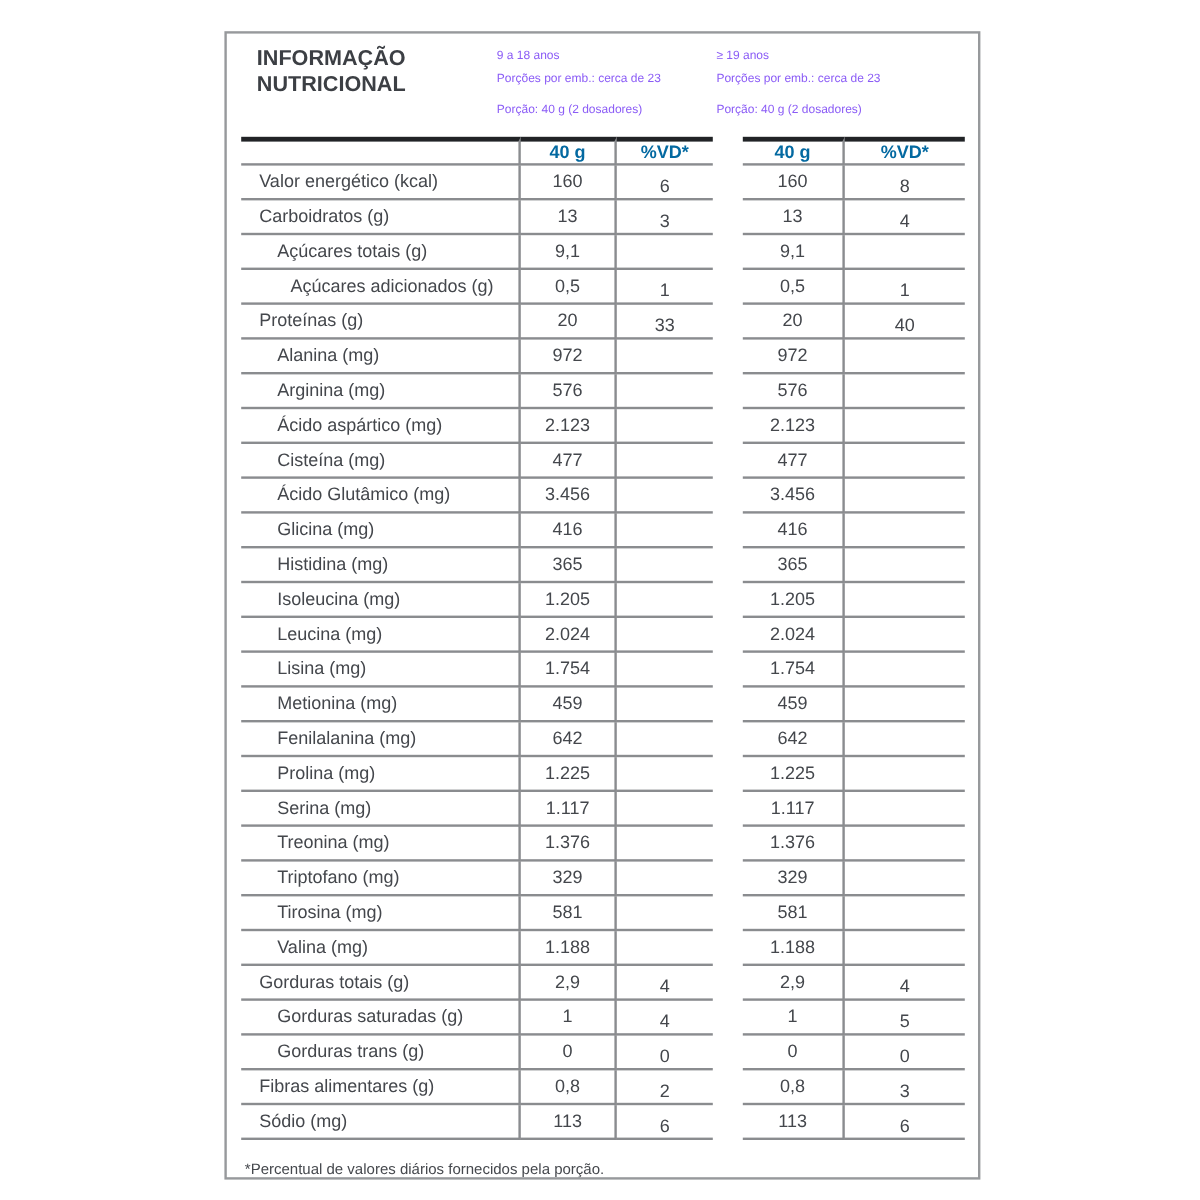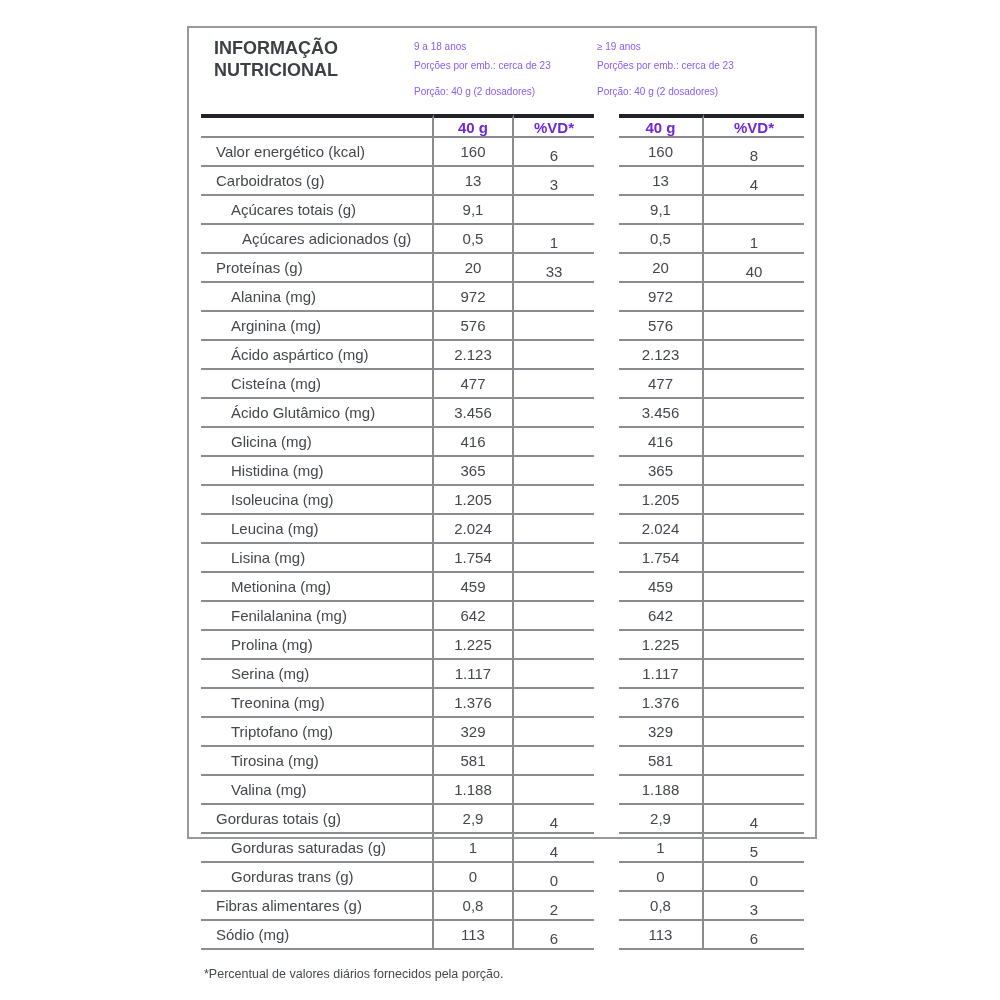--- a/index.html
+++ b/index.html
@@ -16,21 +16,21 @@
     width: 1000px;
     height: 1000px;
     background: #ffffff;
     overflow: hidden;
   }
   .panel {
     position: absolute;
     left: 187px;
     top: 26px;
     width: 630px;
-    height: 813px;
+    height: 957px;
     border: 2px solid #97999c;
     box-sizing: border-box;
     background: #ffffff;
   }
   
   .panel-title {
     position: absolute;
     left: 25px;
     top: 9px;
     font-size: 18px;
@@ -75,21 +75,21 @@
   .cell.ind1  { padding-left: 30px; }
   .cell.ind2  { padding-left: 41px; }
   .cell.amt   { border-right: 2px solid #8a8c8f; justify-content: center; }
   .cell.vd    { justify-content: center; padding-top: 8px; }
   .cell.gap   { border: none; }
   
   .hcell {
     border-top: 4px solid #212326;
     font-weight: bold;
     font-size: 15px;
-    color: #6d28d9;
+    color: #0369a1;
   }
   .hcell.gap { border: none; }
   
   .footnote {
     position: absolute;
     left: 15px;
     top: 925px;
     font-size: 12.5px;
     color: #45484d;
     margin-top: 14px;

